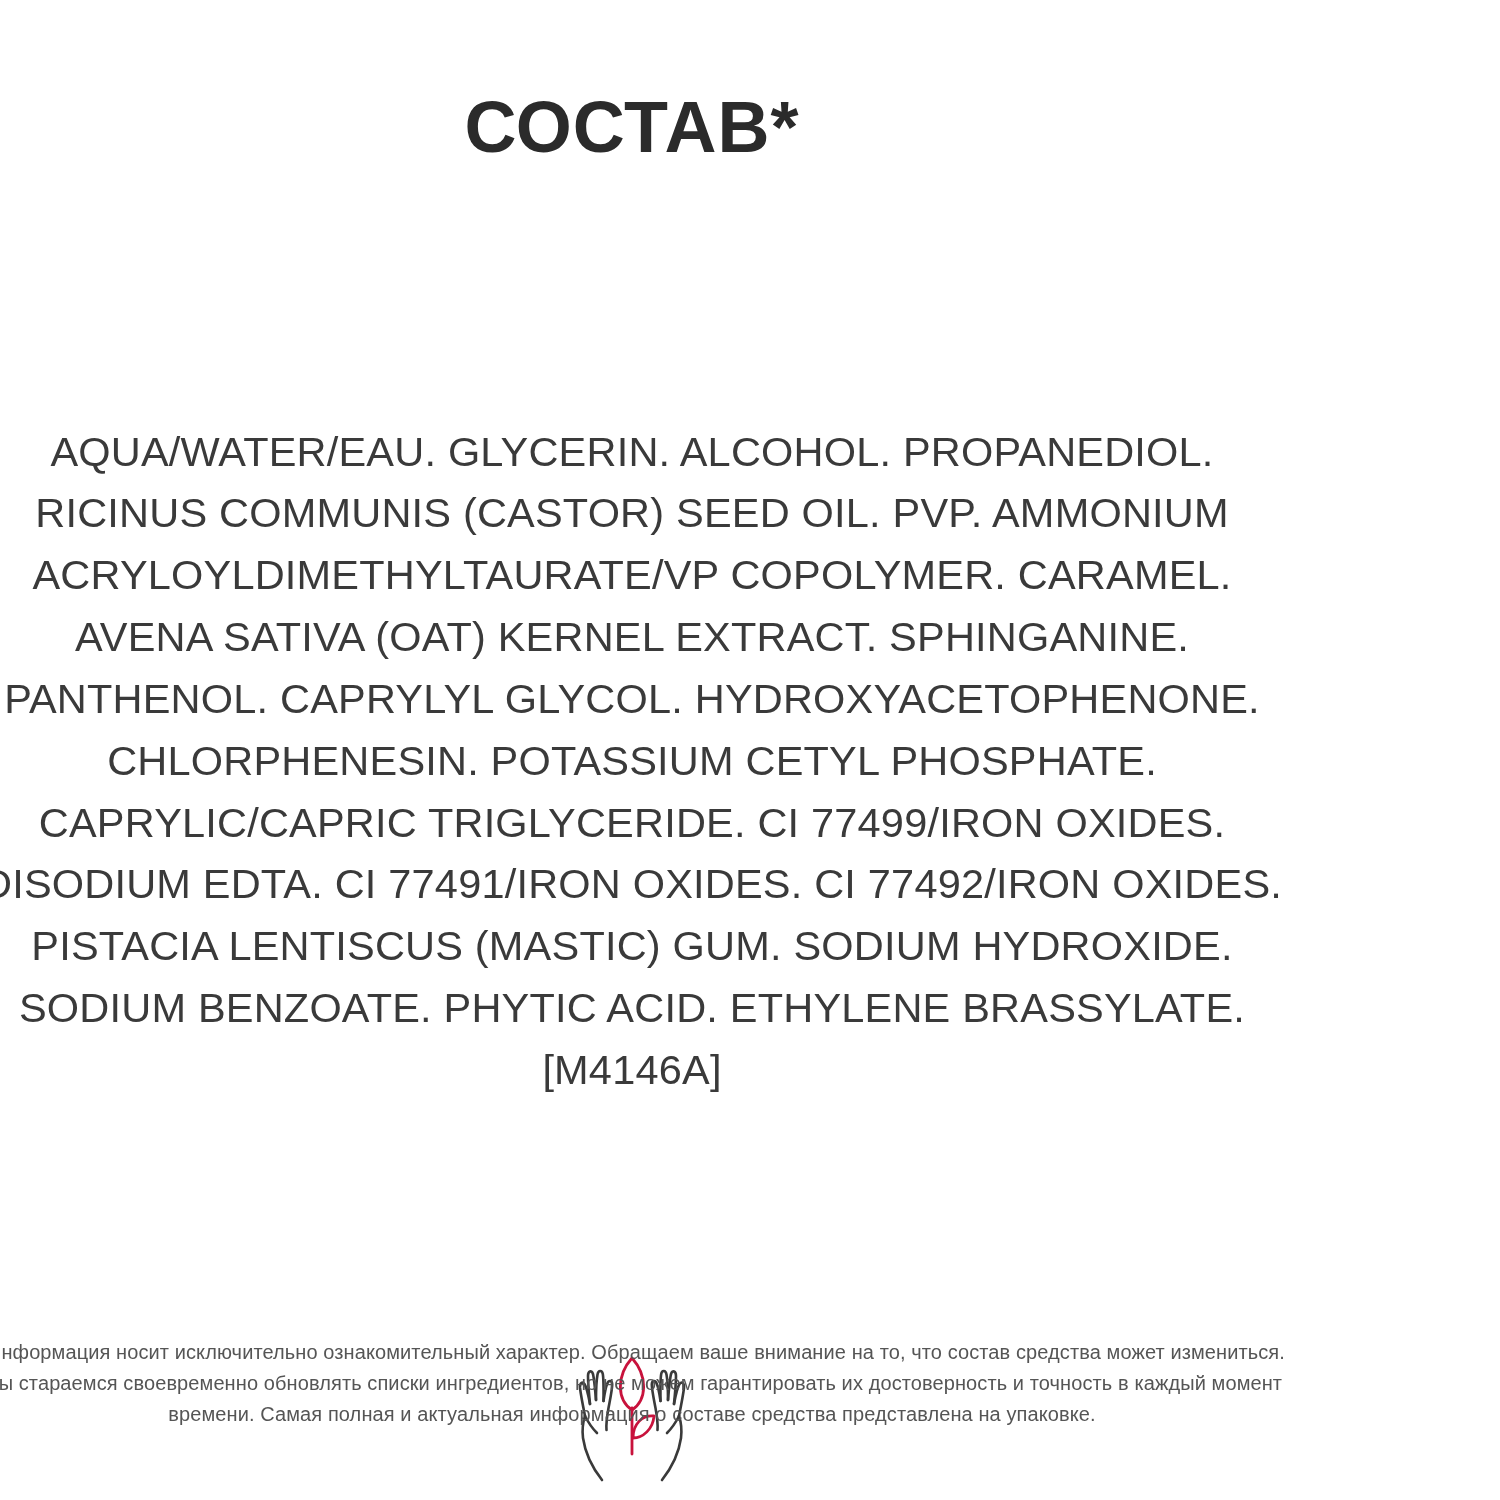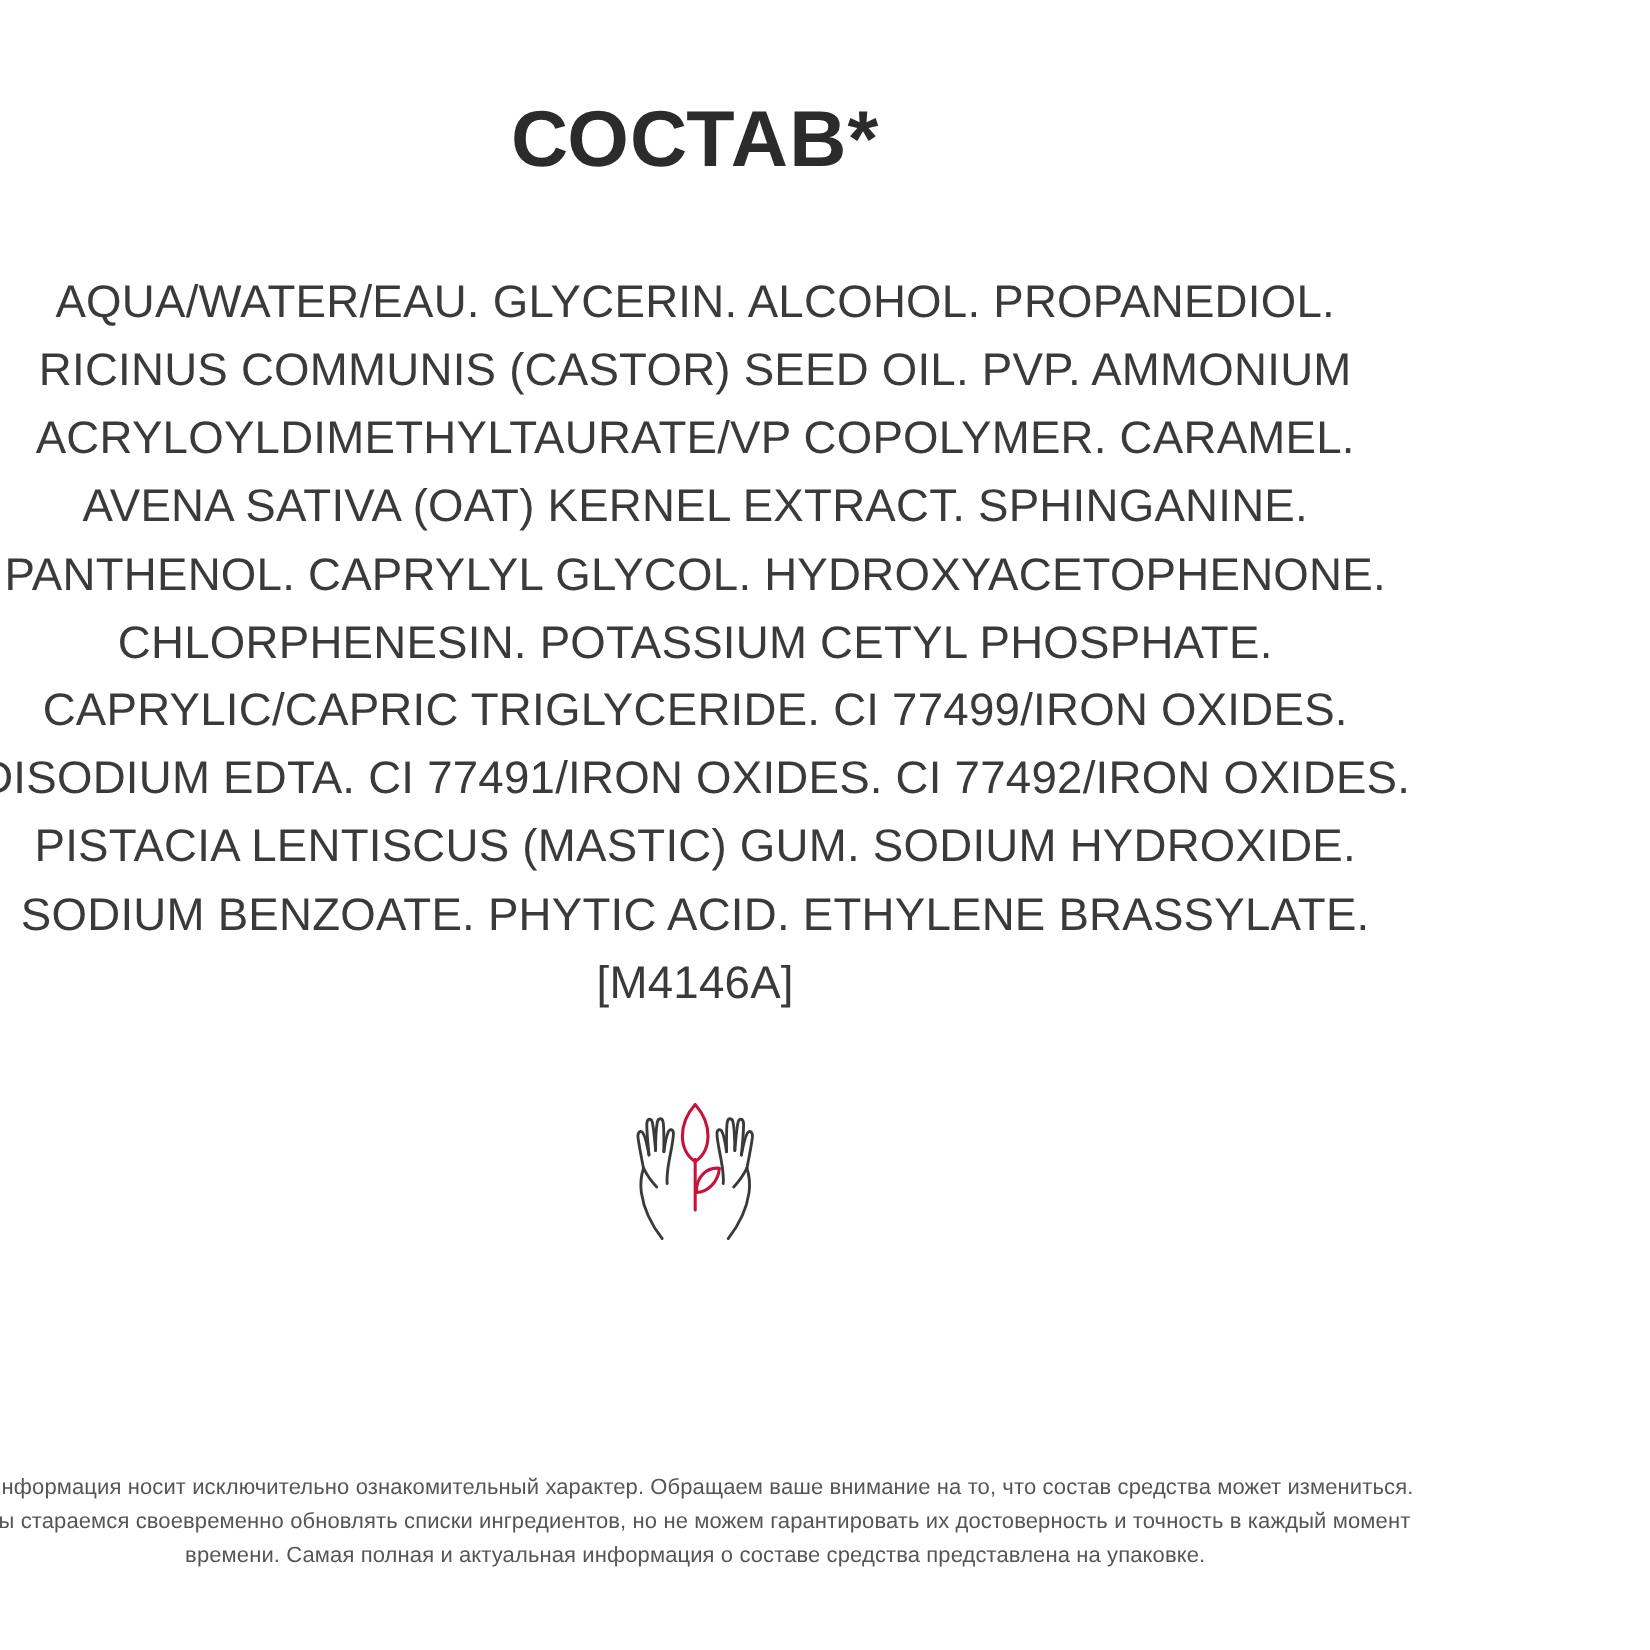--- a/index.html
+++ b/index.html
@@ -15,20 +15,21 @@
     overflow: hidden;
   }
   .page {
     position: relative;
     width: 1264px;
     height: 1500px;
     box-sizing: border-box;
     display: flex;
     flex-direction: column;
     align-items: center;
+    justify-content: space-between;
   }
   .title {
     margin-top: 88px;
     font-size: 72px;
     font-weight: 700;
     letter-spacing: 1px;
     color: #2b2b2b;
     line-height: 1.1;
     text-align: center;
   }

